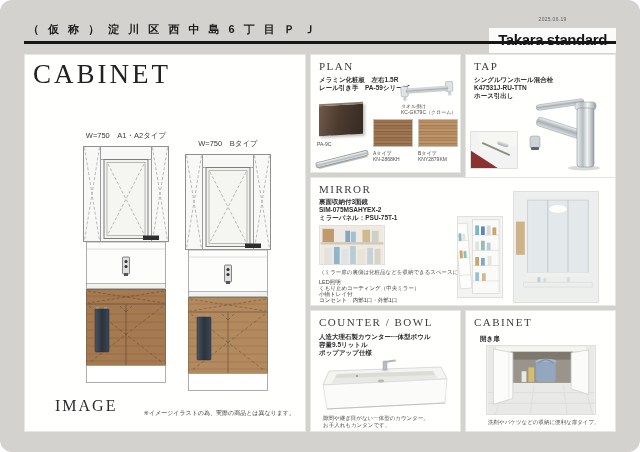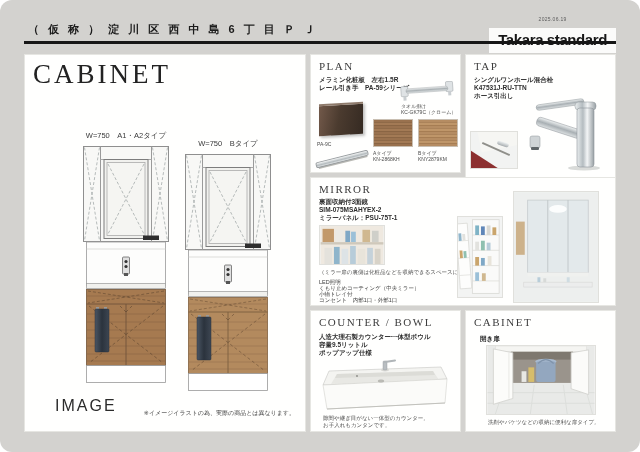--- a/index.html
+++ b/index.html
@@ -20,21 +20,21 @@
   .jp-tiny{font-size:5px;font-weight:normal;color:#4a4a4a;line-height:6px;white-space:nowrap;}
   .caption{font-size:5.5px;color:#4a4a4a;line-height:6.5px;white-space:nowrap;}
   
   .left-card{left:24px;top:54px;width:282px;height:378px;}
   .plan-title{position:absolute;left:8px;top:4px;font-family:"Liberation Serif","DejaVu Serif",serif;
               font-size:27px;letter-spacing:3px;line-height:31px;color:#222;font-weight:normal;margin:0;}
   .unit{position:absolute;width:86px;}
   .unit-a{left:58px;top:76px;}
   .unit-b{left:160px;top:84px;}
   .unit-label{font-size:7.5px;color:#3a3a3a;text-align:center;white-space:nowrap;margin-bottom:5px;}
-  .image-label{position:absolute;left:30px;top:342px;font-family:Liberation Sans, sans-serif;
+  .image-label{position:absolute;left:30px;top:342px;font-family:Liberation Serif, serif;
                font-size:16px;letter-spacing:2px;color:#2b2b2b;}
   .disclaimer{position:absolute;right:10px;top:354px;font-size:6px;color:#3f3f3f;}
   
   .door-card{left:310px;top:54px;width:151px;height:119px;}
   .tap-card{left:465px;top:54px;width:151px;height:138px;}
   .mirror-card{left:310px;top:177px;width:306px;height:129px;}
   .counter-card{left:310px;top:310px;width:151px;height:122px;}
   .cabinet-card{left:465px;top:310px;width:151px;height:122px;padding-left:24px;}
   .abs{position:absolute;}
   

